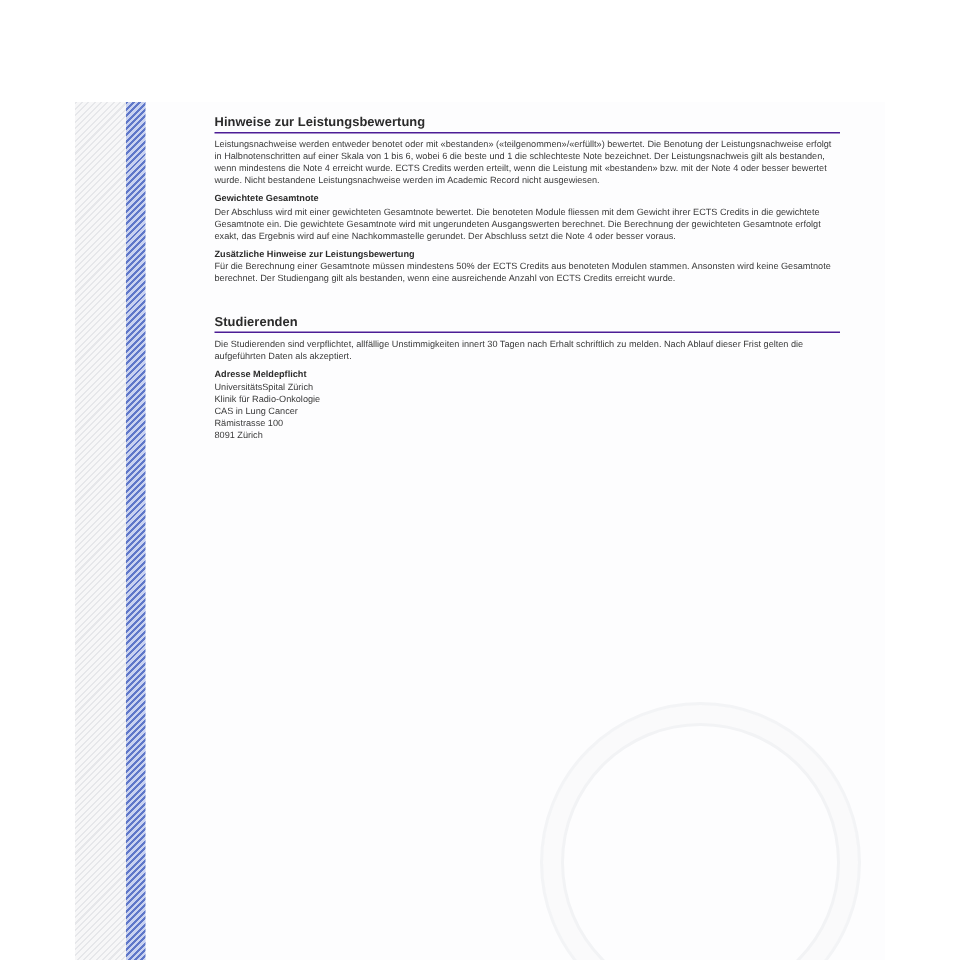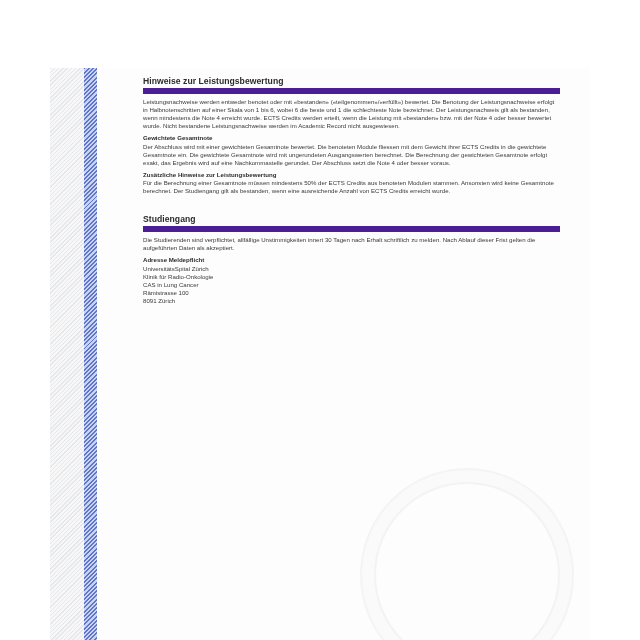--- a/index.html
+++ b/index.html
@@ -28,21 +28,21 @@
       border-radius: 50%;
       border: 2px solid #f3f4f6;
       box-shadow: inset 0 0 0 12px #fafafb, inset 0 0 0 14px #f2f3f5;
     }
     .content {
       position: absolute; left: 93px; top: 9px; width: 417px;
       font-size: 6.1px; line-height: 8.1px;
     }
     .h1 {
       font-size: 8.6px; font-weight: bold; color: #2b2b2b;
-      padding-bottom: 3px; border-bottom: 6px solid #4c1d95;
+      padding-bottom: 3px; border-bottom: 1px solid #4c1d95;
       margin-bottom: 4px; letter-spacing: 0.05px;
     }
     .p { margin: 0 0 4px 0; }
     .h2 { font-weight: bold; color: #2b2b2b; font-size: 6.1px; margin-top: 2px; }
     .section2 { margin-top: 20px; }
     .addr div { line-height: 8.1px; }
   </style>
 </head>
 <body>
 
@@ -55,21 +55,21 @@
     <div>
       <div class="h1">Hinweise zur Leistungsbewertung</div>
       <p class="p">Leistungsnachweise werden entweder benotet oder mit «bestanden» («teilgenommen»/«erfüllt») bewertet. Die Benotung der Leistungsnachweise erfolgt in Halbnotenschritten auf einer Skala von 1 bis 6, wobei 6 die beste und 1 die schlechteste Note bezeichnet. Der Leistungsnachweis gilt als bestanden, wenn mindestens die Note 4 erreicht wurde. ECTS Credits werden erteilt, wenn die Leistung mit «bestanden» bzw. mit der Note 4 oder besser bewertet wurde. Nicht bestandene Leistungsnachweise werden im Academic Record nicht ausgewiesen.</p>
       <div class="h2">Gewichtete Gesamtnote</div>
       <p class="p">Der Abschluss wird mit einer gewichteten Gesamtnote bewertet. Die benoteten Module fliessen mit dem Gewicht ihrer ECTS Credits in die gewichtete Gesamtnote ein. Die gewichtete Gesamtnote wird mit ungerundeten Ausgangswerten berechnet. Die Berechnung der gewichteten Gesamtnote erfolgt exakt, das Ergebnis wird auf eine Nachkommastelle gerundet. Der Abschluss setzt die Note 4 oder besser voraus.</p>
       <div class="h2">Zusätzliche Hinweise zur Leistungsbewertung</div>
       <p class="p">Für die Berechnung einer Gesamtnote müssen mindestens 50% der ECTS Credits aus benoteten Modulen stammen. Ansonsten wird keine Gesamtnote berechnet. Der Studiengang gilt als bestanden, wenn eine ausreichende Anzahl von ECTS Credits erreicht wurde.</p>
     </div>
 
     <div class="section2">
-      <div class="h1">Studiengang</div>
+      <div class="h1">Studierenden</div>
       <p class="p">Die Studierenden sind verpflichtet, allfällige Unstimmigkeiten innert 30 Tagen nach Erhalt schriftlich zu melden. Nach Ablauf dieser Frist gelten die aufgeführten Daten als akzeptiert.</p>
       <div class="addr">
         <div class="h2">Adresse Meldepflicht</div>
         <div>UniversitätsSpital Zürich</div>
         <div>Klinik für Radio-Onkologie</div>
         <div>CAS in Lung Cancer</div>
         <div>Rämistrasse 100</div>
         <div>8091 Zürich</div>
       </div>
     </div>

